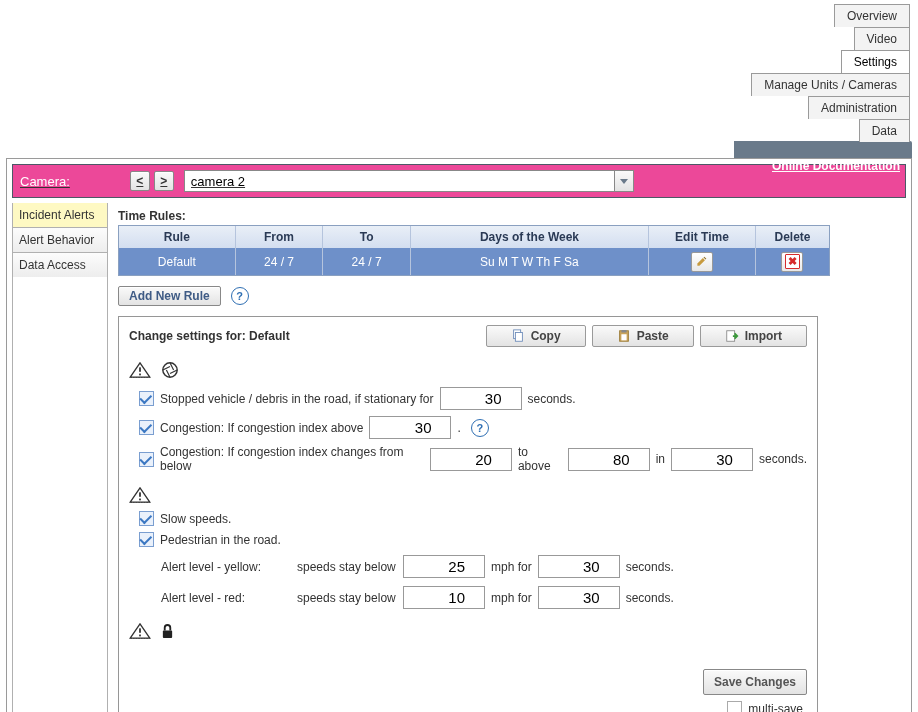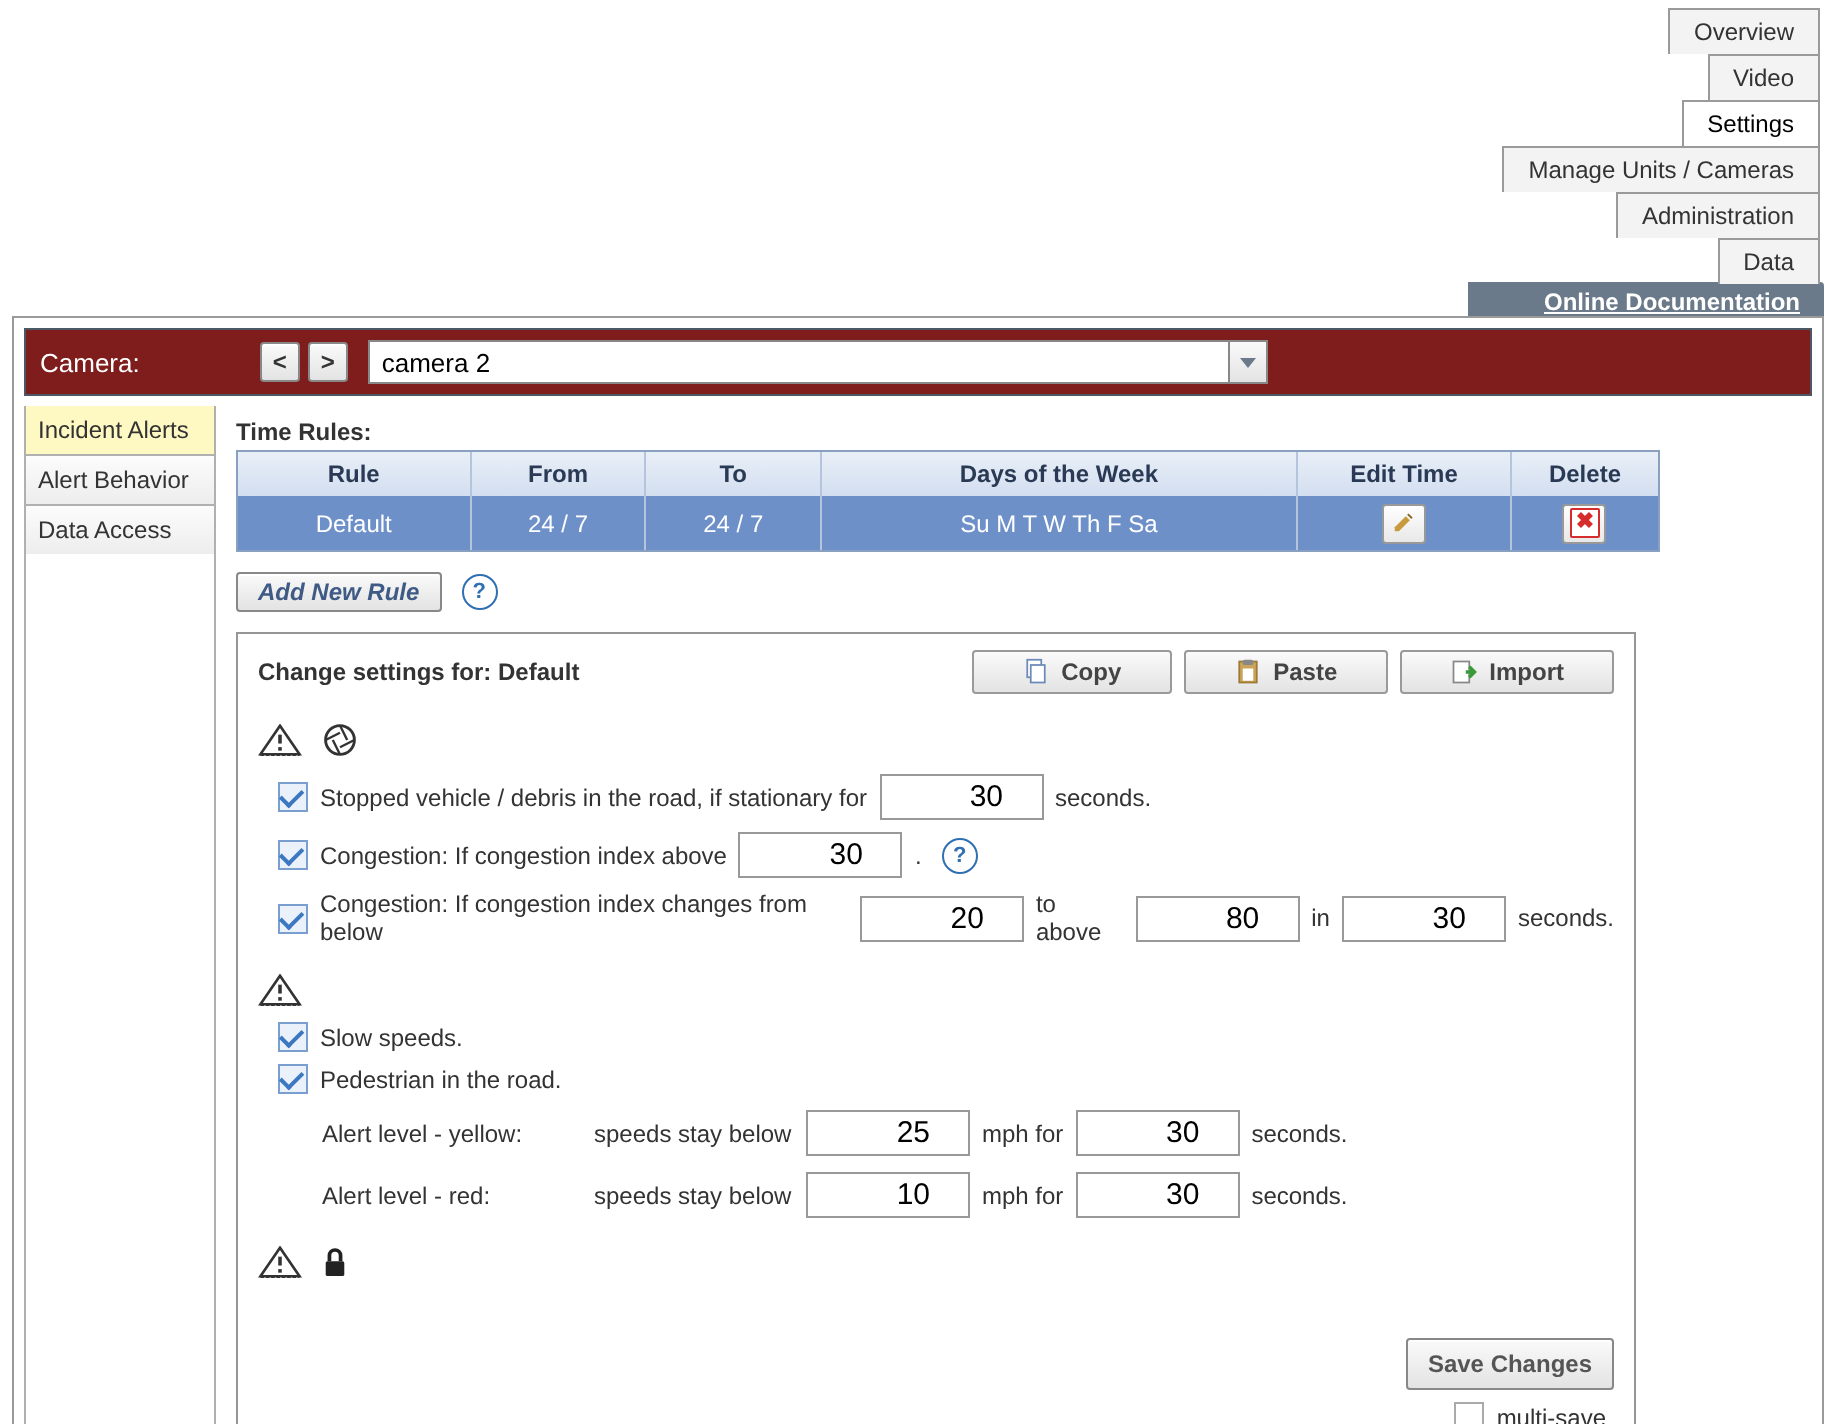--- a/index.html
+++ b/index.html
@@ -2,26 +2,26 @@
 <html><head>
 <meta charset="utf-8">
 <style>
   html, body { margin:0; padding:0; }
   body { font-family: Arial, Helvetica, sans-serif; font-size:12px; background:#fff; color:#333; }
   .app { width:918px; height:712px; box-sizing:border-box; padding:3px 6px 6px; }
 
   .tabbar { display:flex; align-items:flex-end; position:relative; z-index:2;flex-direction:column; }
   .tab { border:1px solid #9a9a9a; border-bottom:none; padding:4px 12px; margin-right:2px; background:#f3f3f3; cursor:pointer; position:relative; top:1px; color:#333; }
   .tab.active { background:#fff; font-weight:normal; color:#000; }
-  .doclink { margin-left:26px; color:#fff; text-decoration:underline; font-weight:bold; padding:4px 0; position:relative; top:3px; }
+  .doclink { margin-left:26px; color:#fff; text-decoration:underline; font-weight:bold; padding:4px 0; position:relative; top:18px; }
   .doclink-wrap { background:#6a7a8a; flex-grow:1; padding:0 12px 3px; border-top-right-radius:2px; }
 
   .tabbody { border:1px solid #9a9a9a; background:#fff; height:678px; box-sizing:border-box; padding:0; position:relative; z-index:1; }
 
-  .topbar { background:#7f1d1d; box-shadow:inset 0 0 0 1px #4c5866; margin:5px; padding:6px 8px; display:flex; align-items:center; gap:10px; }
+  .topbar { background:#ec4899; box-shadow:inset 0 0 0 1px #4c5866; margin:5px; padding:6px 8px; display:flex; align-items:center; gap:10px;text-decoration:underline; }
   .topbar-label { color:#fff; font-size:13px; }
   .btn { display:inline-flex; align-items:center; justify-content:center; border:1px solid #888; background:linear-gradient(#fafafa,#e3e3e3); padding:2px 10px; border-radius:2px; cursor:pointer; font-size:12px; color:#333; box-shadow:0 1px 0 #fff inset; }
   .btn-sq { width:18px; height:18px; padding:0; font-weight:bold; }
   .combo { flex:0 0 450px; display:flex; }
   .combo-input { flex:1; border:1px solid #888; border-right:none; padding:3px 6px; font-size:13px; height:14px; }
   .combo-btn { width:18px; border:1px solid #888; background:linear-gradient(#fafafa,#e3e3e3); display:flex; align-items:center; justify-content:center; cursor:pointer; }
   .tri-dn { width:0; height:0; border-left:4px solid transparent; border-right:4px solid transparent; border-top:5px solid #6a7a8a; }
 
   .columns { display:flex; margin:0 5px; gap:0; }
   .sidebar { width:94px; flex-shrink:0; border:1px solid #b0b0b0; border-top:none; }
@@ -143,21 +143,21 @@
             </div>
             <div class="tt-cell c-del">
               <span class="icon-btn">
                 <span class="delete-x">✖</span>
               </span>
             </div>
           </div>
         </div>
 
         <div class="rule-actions">
-          <span class="btn" style="font-weight:bold; color:#3f5b85;font-style:italic;">Add New Rule</span>
+          <span class="btn" style="font-weight:bold; color:#3f5b85;">Add New Rule</span>
           <span class="help-circle">?</span>
         </div>
 
         <div class="panel">
           <div class="panel-head">
             <div class="panel-title">
               <span>Change settings for: </span><span>Default</span>
             </div>
             <div class="head-btns">
               <span class="ibtn">

